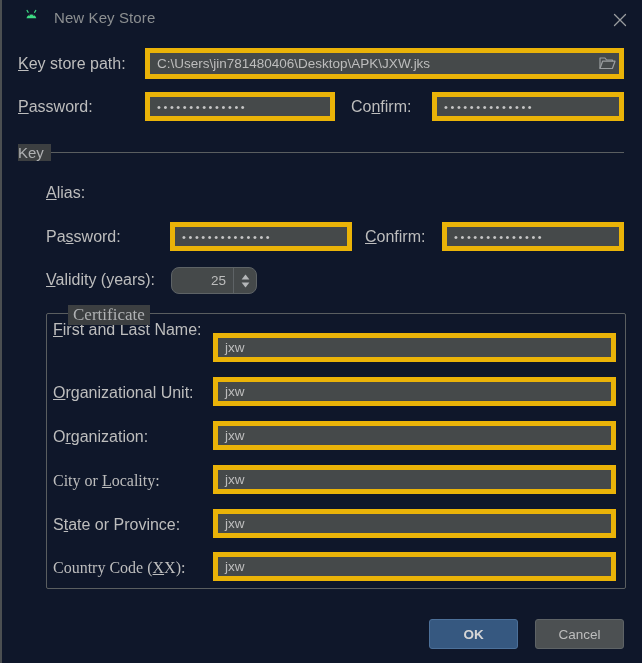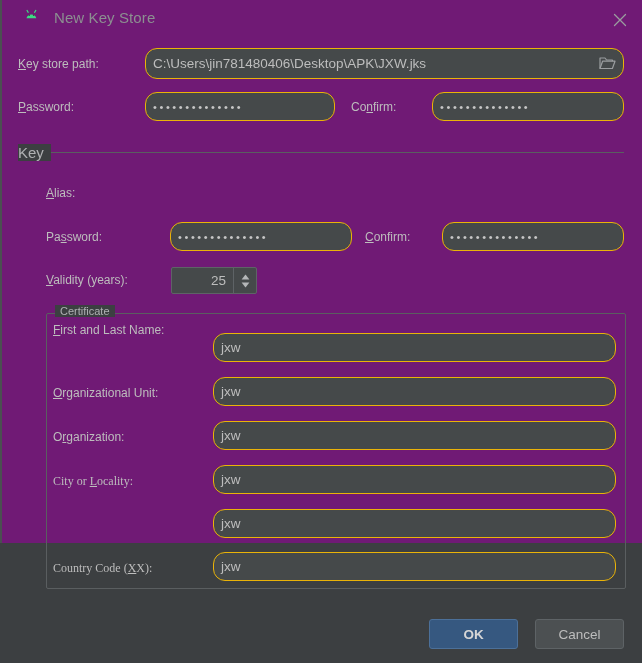--- a/index.html
+++ b/index.html
@@ -13,22 +13,22 @@
     font-family: "Liberation Sans", sans-serif;
     font-size: 13px;
     color: #BBBBBB;
     overflow: hidden;
     -webkit-font-smoothing: antialiased;
   }
 
   #dialog {
     position: relative;
     width: 642px;
-    height: 543px;
-    background: #701a75;
+    height: 663px;
+    background: #0f172a;
     box-sizing: border-box;
     border-left: 2px solid #4B4F51;
   }
 
   
   .titlebar {
     position: absolute;
     left: 0; top: 0;
     width: 642px;
     height: 38px;
@@ -60,33 +60,33 @@
     display: flex;
     align-items: center;
     justify-content: center;
     cursor: pointer;
   }
   .close-btn svg { display: block; }
 
   
   .lbl {
     position: absolute;
-    font-size: 12px;
+    font-size: 16px;
     color: #BDBDBD;
     white-space: nowrap;
     line-height: 16px;
   }
   .lbl u { text-decoration: underline; text-underline-offset: 1px; }
 
   .field {
     position: absolute;
     box-sizing: border-box;
     background: #45494A;
-    border: 1px solid #eab308;
-    border-radius: 12px;
+    border: 5px solid #eab308;
+    border-radius: 0;
     color: #BDBDBD;
     font-family: "Liberation Sans", sans-serif;
     font-size: 13.5px;
     padding: 0 7px;
     display: flex;
     align-items: center;
     white-space: nowrap;
     overflow: hidden;
   }
   .field.dots {
@@ -144,40 +144,41 @@
     left: 44px;
     top: 313px;
     width: 580px;
     height: 276px;
     box-sizing: border-box;
     border: 1px solid #5A5E60;
     border-radius: 2px;
   }
   .groupbox-title {
     position: absolute;
-    left: 53px;
+    left: 66px;
     top: 305px;
-    font-size: 11px;
+    font-size: 17px;
     color: #AFB1B3;
     background: #3C3F41;
     padding: 0 5px;
     z-index: 2;
+    font-family: Liberation Serif, serif;
   }
 
   
   .spinner {
     position: absolute;
     left: 169px;
     top: 267px;
     width: 86px;
     height: 27px;
     box-sizing: border-box;
     background: #45494A;
     border: 1px solid #5E6366;
-    border-radius: 2px;
+    border-radius: 8px;
     display: flex;
     align-items: stretch;
   }
   .spinner-value {
     flex: 1;
     display: flex;
     align-items: center;
     justify-content: flex-end;
     padding-right: 7px;
     font-size: 13.5px;
@@ -299,20 +300,21 @@
 
   <span class="lbl" style="left:51px; top:385px;"><u>O</u>rganizational Unit:</span>
   <div class="field" style="left:211px; top:377px; width:403px; height:29px;">jxw</div>
 
   <span class="lbl" style="left:51px; top:429px;">O<u>r</u>ganization:</span>
   <div class="field" style="left:211px; top:421px; width:403px; height:29px;">jxw</div>
 
   <span class="lbl" style="left:51px; top:473px;font-family:Liberation Serif, serif;">City or <u>L</u>ocality:</span>
   <div class="field" style="left:211px; top:465px; width:403px; height:29px;">jxw</div>
 
+  <span class="lbl" style="left:51px; top:517px;">S<u>t</u>ate or Province:</span>
   <div class="field" style="left:211px; top:509px; width:403px; height:29px;">jxw</div>
 
   <span class="lbl" style="left:51px; top:560px;font-family:Liberation Serif, serif;">Country Code (<u>X</u>X):</span>
   <div class="field" style="left:211px; top:552px; width:403px; height:29px;">jxw</div>
 
   <div class="btn btn-ok">OK</div>
   <div class="btn btn-cancel">Cancel</div>
 
 </div>
 

